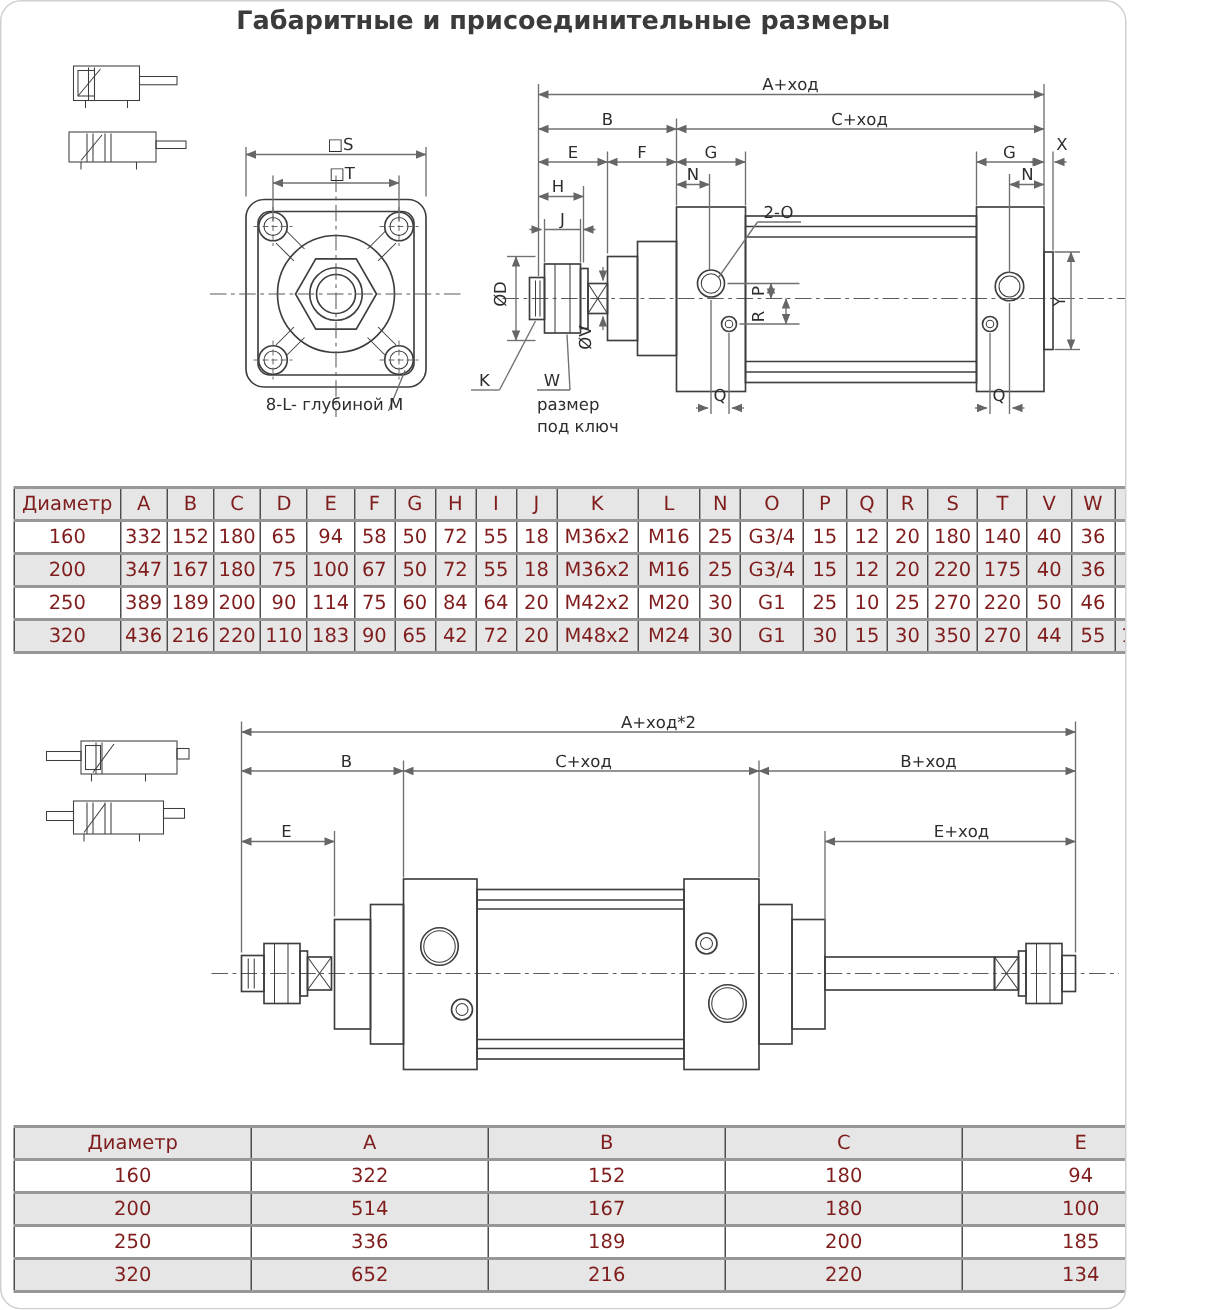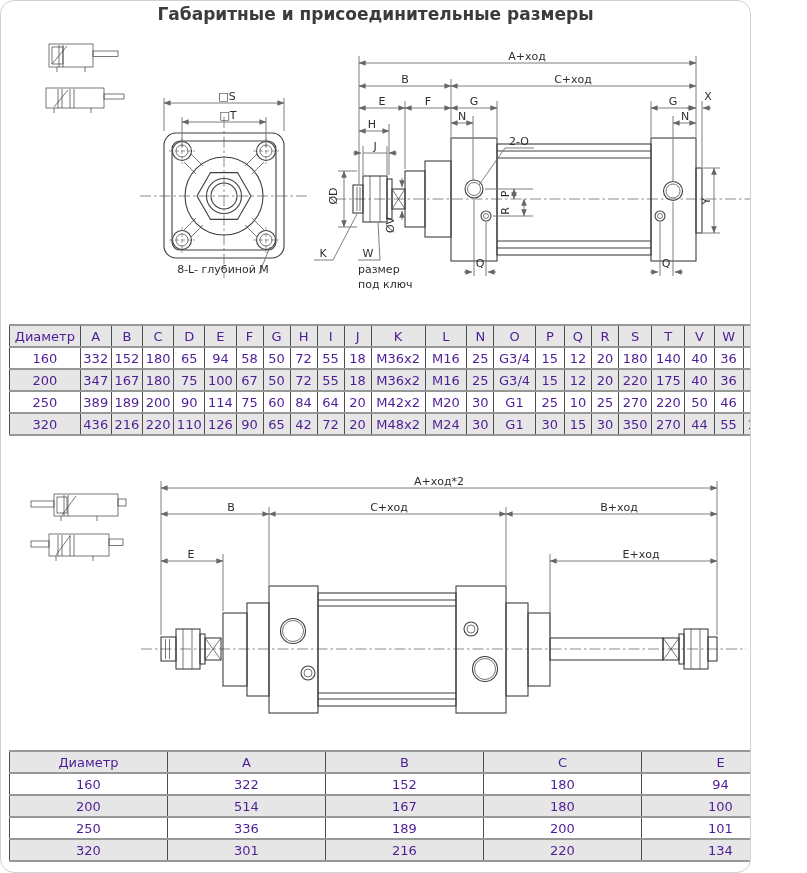--- a/index.html
+++ b/index.html
@@ -10,21 +10,21 @@
          font-size:17px;font-weight:bold;color:#3b3b3b;letter-spacing:0;}
   svg.draw{position:absolute;left:0;top:0;width:807px;height:873px;}
   svg .part{fill:none;stroke:#3e3e3e;stroke-width:1.1;}
   svg .pt{fill:none;stroke:#3e3e3e;stroke-width:.7;}
   svg .dim{fill:none;stroke:#707070;stroke-width:.9;}
   svg .cl{fill:none;stroke:#5a5a5a;stroke-width:.7;stroke-dasharray:11 3 2.5 3;}
   svg .dash{fill:none;stroke:#5a5a5a;stroke-width:.6;stroke-dasharray:4 2;}
   svg text{font-family:"DejaVu Sans",sans-serif;font-size:11px;fill:#2d2d2d;text-anchor:middle;}
   svg text.ls{text-anchor:start;}
   table.dim-table{position:absolute;border-collapse:collapse;table-layout:fixed;
-        font-size:13px;color:#4c1d95;background:#fff;}
+        font-size:13px;color:#7f1d1d;background:#fff;}
   .t1{left:8px;top:323px;width:791px;}
   .t2{left:8px;top:749px;width:791px;}
   .dim-table th,.dim-table td{border-left:1px solid #4d4d4d;border-right:1px solid #4d4d4d;
         text-align:center;vertical-align:middle;padding:2px 1px;font-weight:normal;
         overflow:hidden;white-space:nowrap;}
   .dim-table tr{border-top:2px solid #979797;border-bottom:2px solid #979797;height:22px;}
   .dim-table thead tr{background:#e6e6e6;}
   .dim-table tbody tr:nth-child(even){background:#e6e6e6;}
   .t2 tr{height:22px;}
 </style>
@@ -439,21 +439,21 @@
           <td>46</td>
           <td>8</td>
           <td>90</td>
         </tr>
         <tr>
           <td>320</td>
           <td>436</td>
           <td>216</td>
           <td>220</td>
           <td>110</td>
-          <td>126</td>
+          <td>183</td>
           <td>90</td>
           <td>65</td>
           <td>42</td>
           <td>72</td>
           <td>20</td>
           <td>M48x2</td>
           <td>M24</td>
           <td>30</td>
           <td>G1</td>
           <td>30</td>
@@ -499,25 +499,25 @@
           <td>514</td>
           <td>167</td>
           <td>180</td>
           <td>100</td>
         </tr>
         <tr>
           <td>250</td>
           <td>336</td>
           <td>189</td>
           <td>200</td>
-          <td>101</td>
+          <td>185</td>
         </tr>
         <tr>
           <td>320</td>
-          <td>301</td>
+          <td>652</td>
           <td>216</td>
           <td>220</td>
           <td>134</td>
         </tr>
       </tbody>
   </table>
 
 </div>
 
 </body></html>

